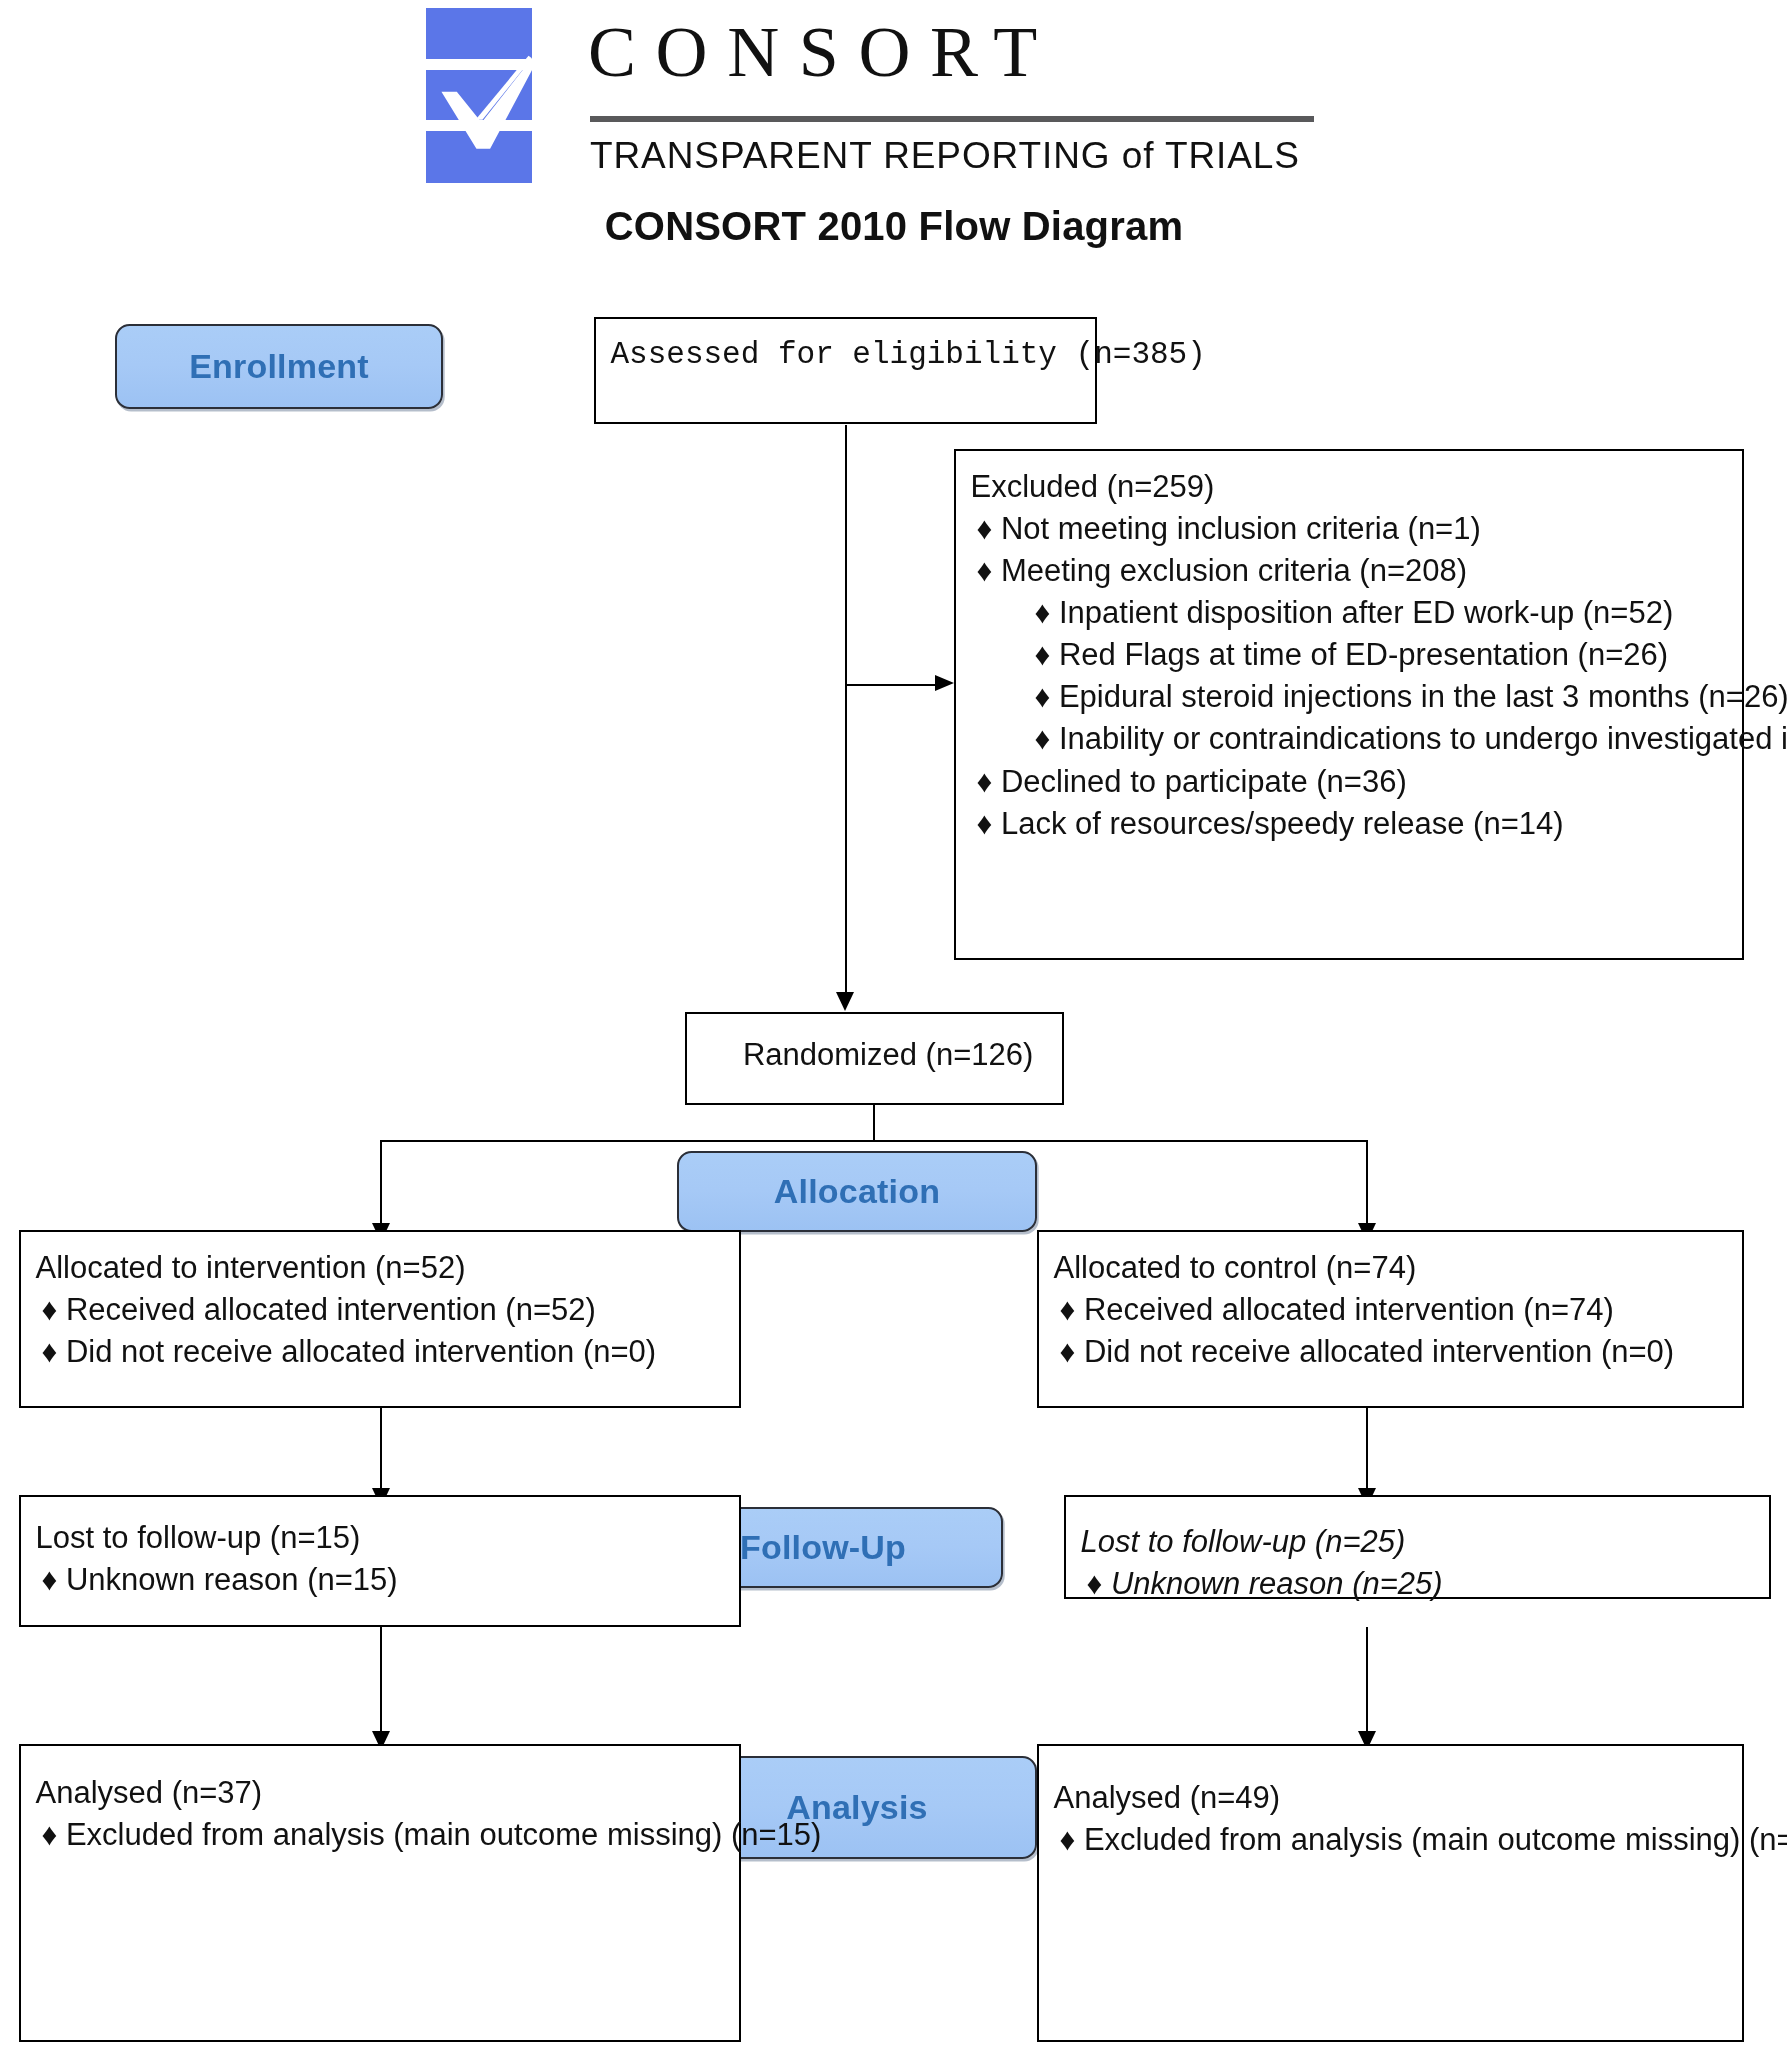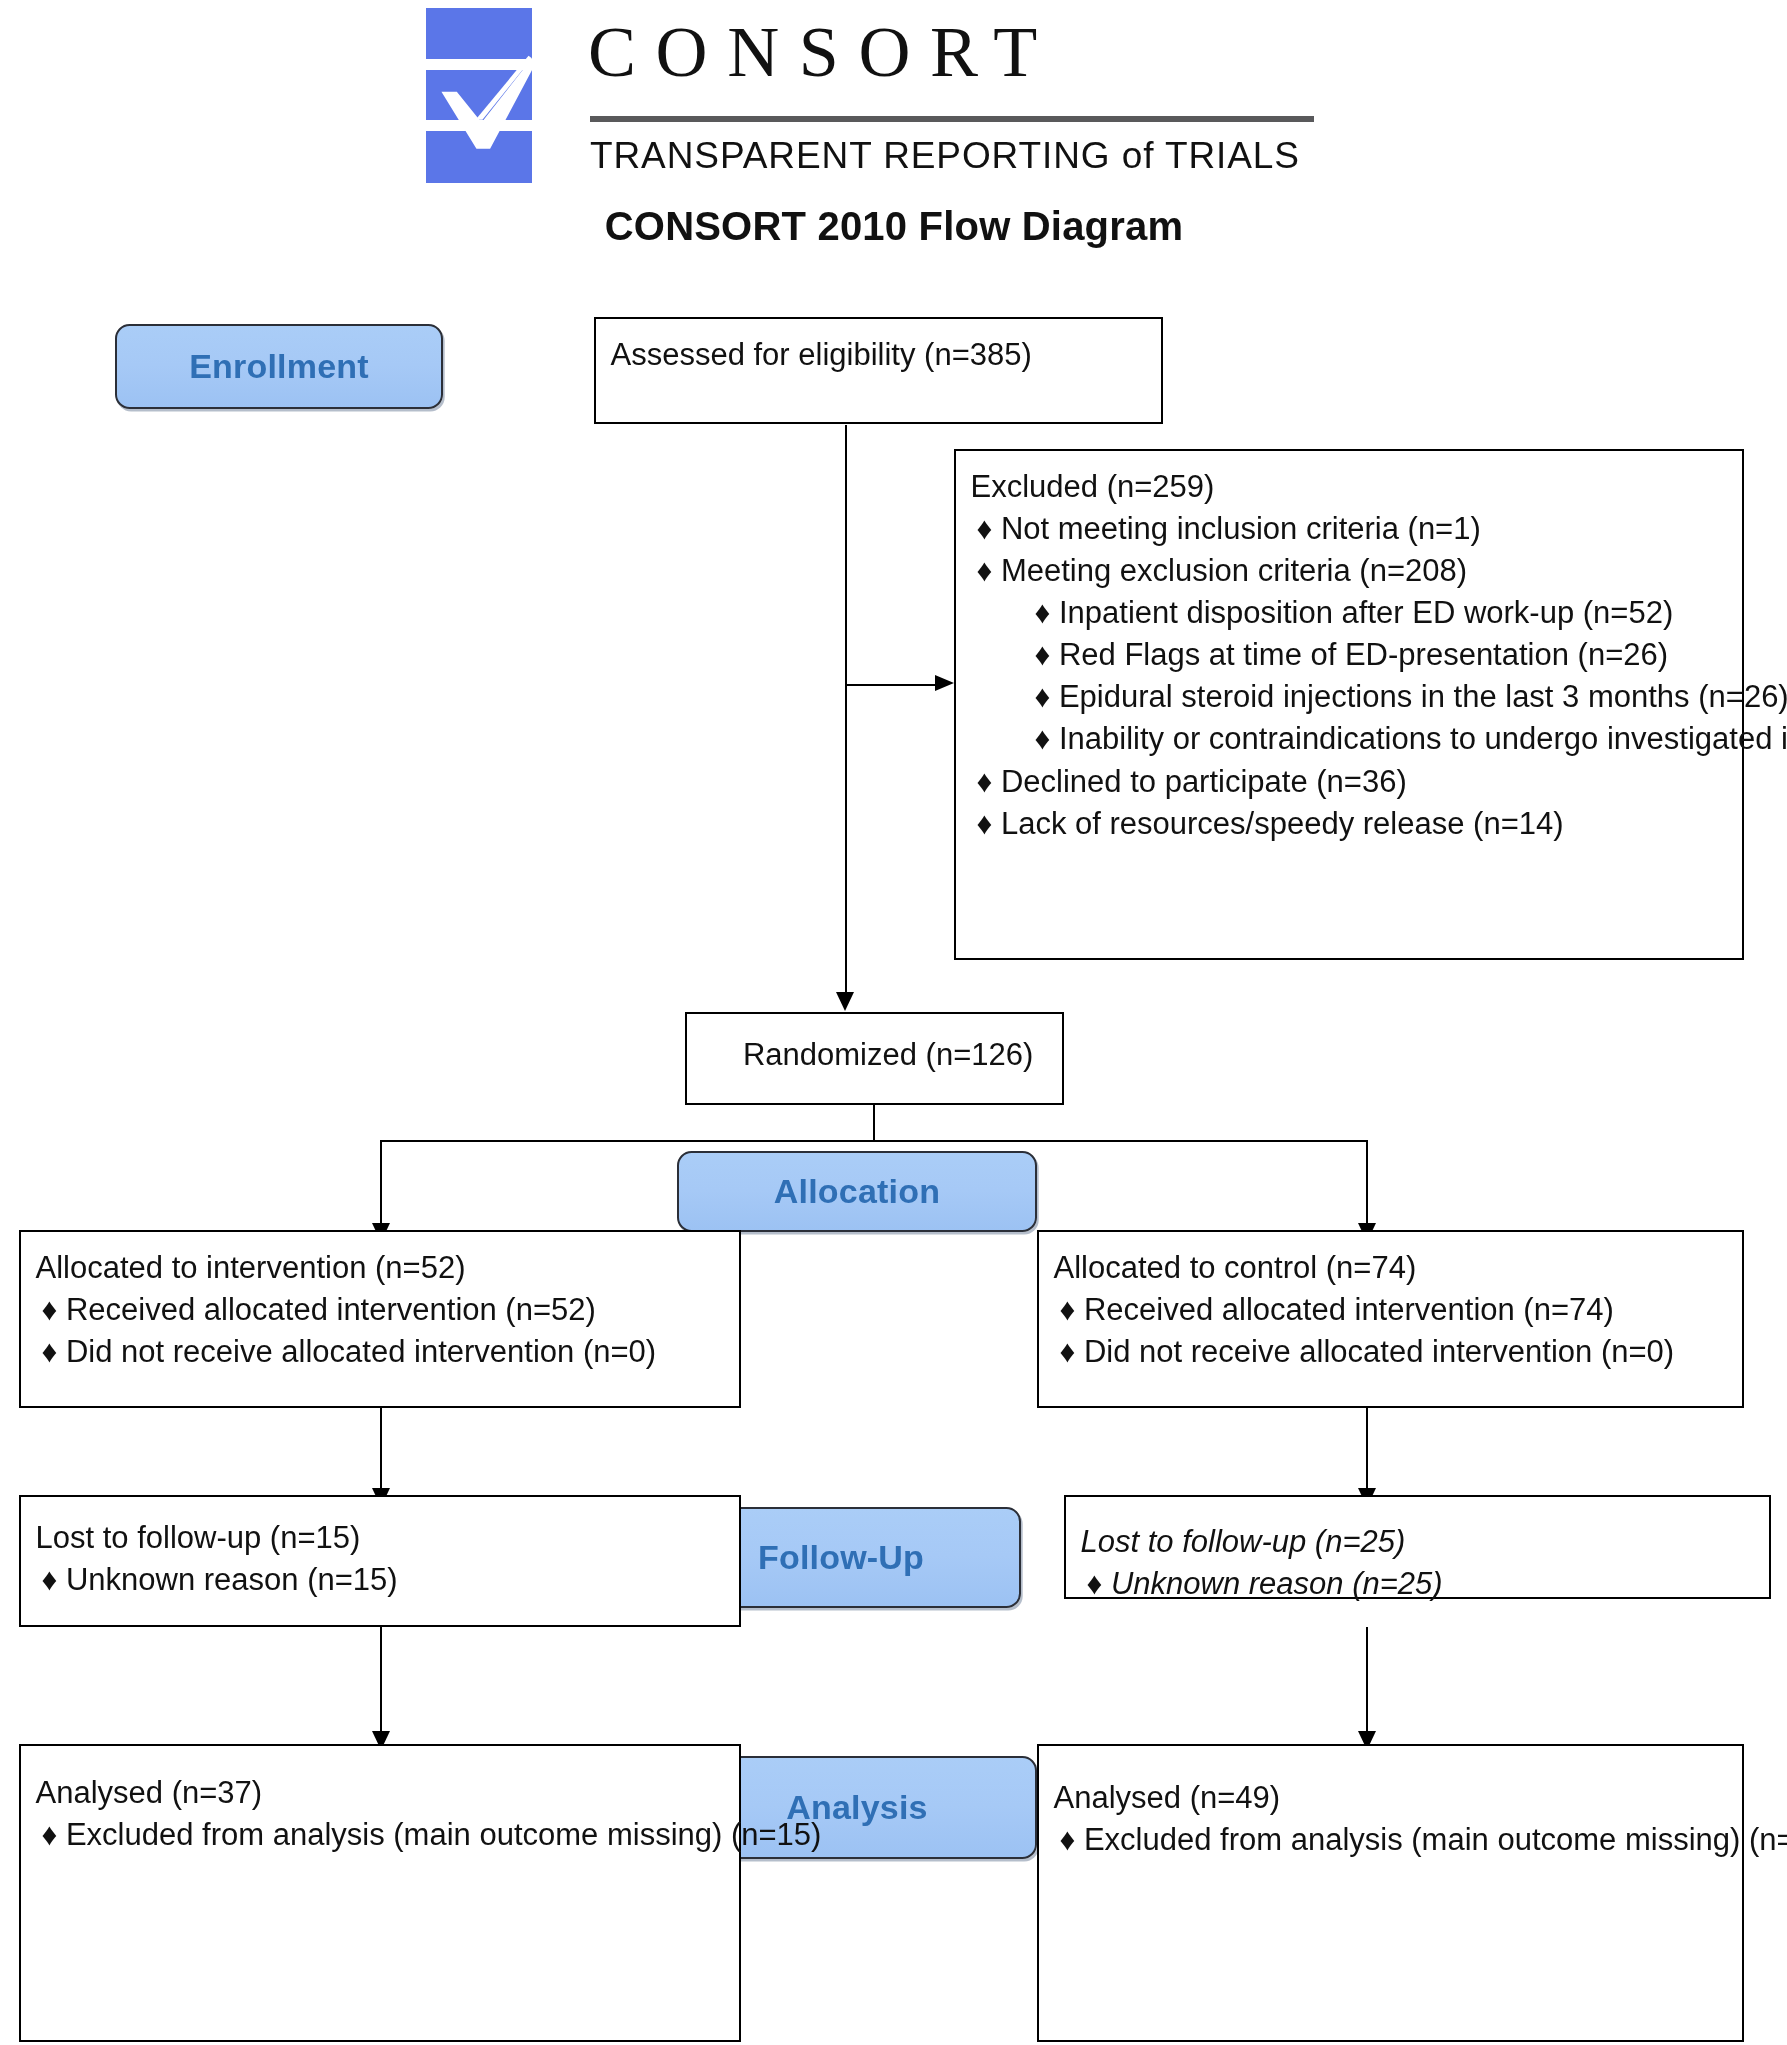--- a/index.html
+++ b/index.html
@@ -77,29 +77,29 @@
   </div>
 
   <div class="stage" style="left:115px;top:324px;width:328px;height:85px;">
     <span>Enrollment</span>
   </div>
 
   <div class="stage" style="left:677px;top:1151px;width:360px;height:81px;">
     <span>Allocation</span>
   </div>
 
-  <div class="stage" style="left:661px;top:1507px;width:360px;height:101px;text-align:center;">
+  <div class="stage" style="left:643px;top:1507px;width:360px;height:81px;text-align:center;">
     <span>Follow-Up</span>
   </div>
 
   <div class="stage" style="left:677px;top:1756px;width:360px;height:103px;">
     <span>Analysis</span>
   </div>
 
-  <div class="flow-box" style="left:594px;top:317px;width:569px;height:107px;">
+  <div class="flow-box" style="left:594px;top:317px;width:503px;height:107px;font-family:Liberation Mono, monospace;">
     <div class="bx-pad">
       <div class="bx-line">Assessed for eligibility (n=385)</div>
     </div>
   </div>
 
   <div class="vline" style="left:845px;top:425px;height:573px;"></div>
   <div class="arrow-down" style="left:836px;top:992px;"></div>
 
   <div class="hline" style="left:845px;top:684px;width:96px;"></div>
   <div class="arrow-right" style="left:935px;top:675px;"></div>

